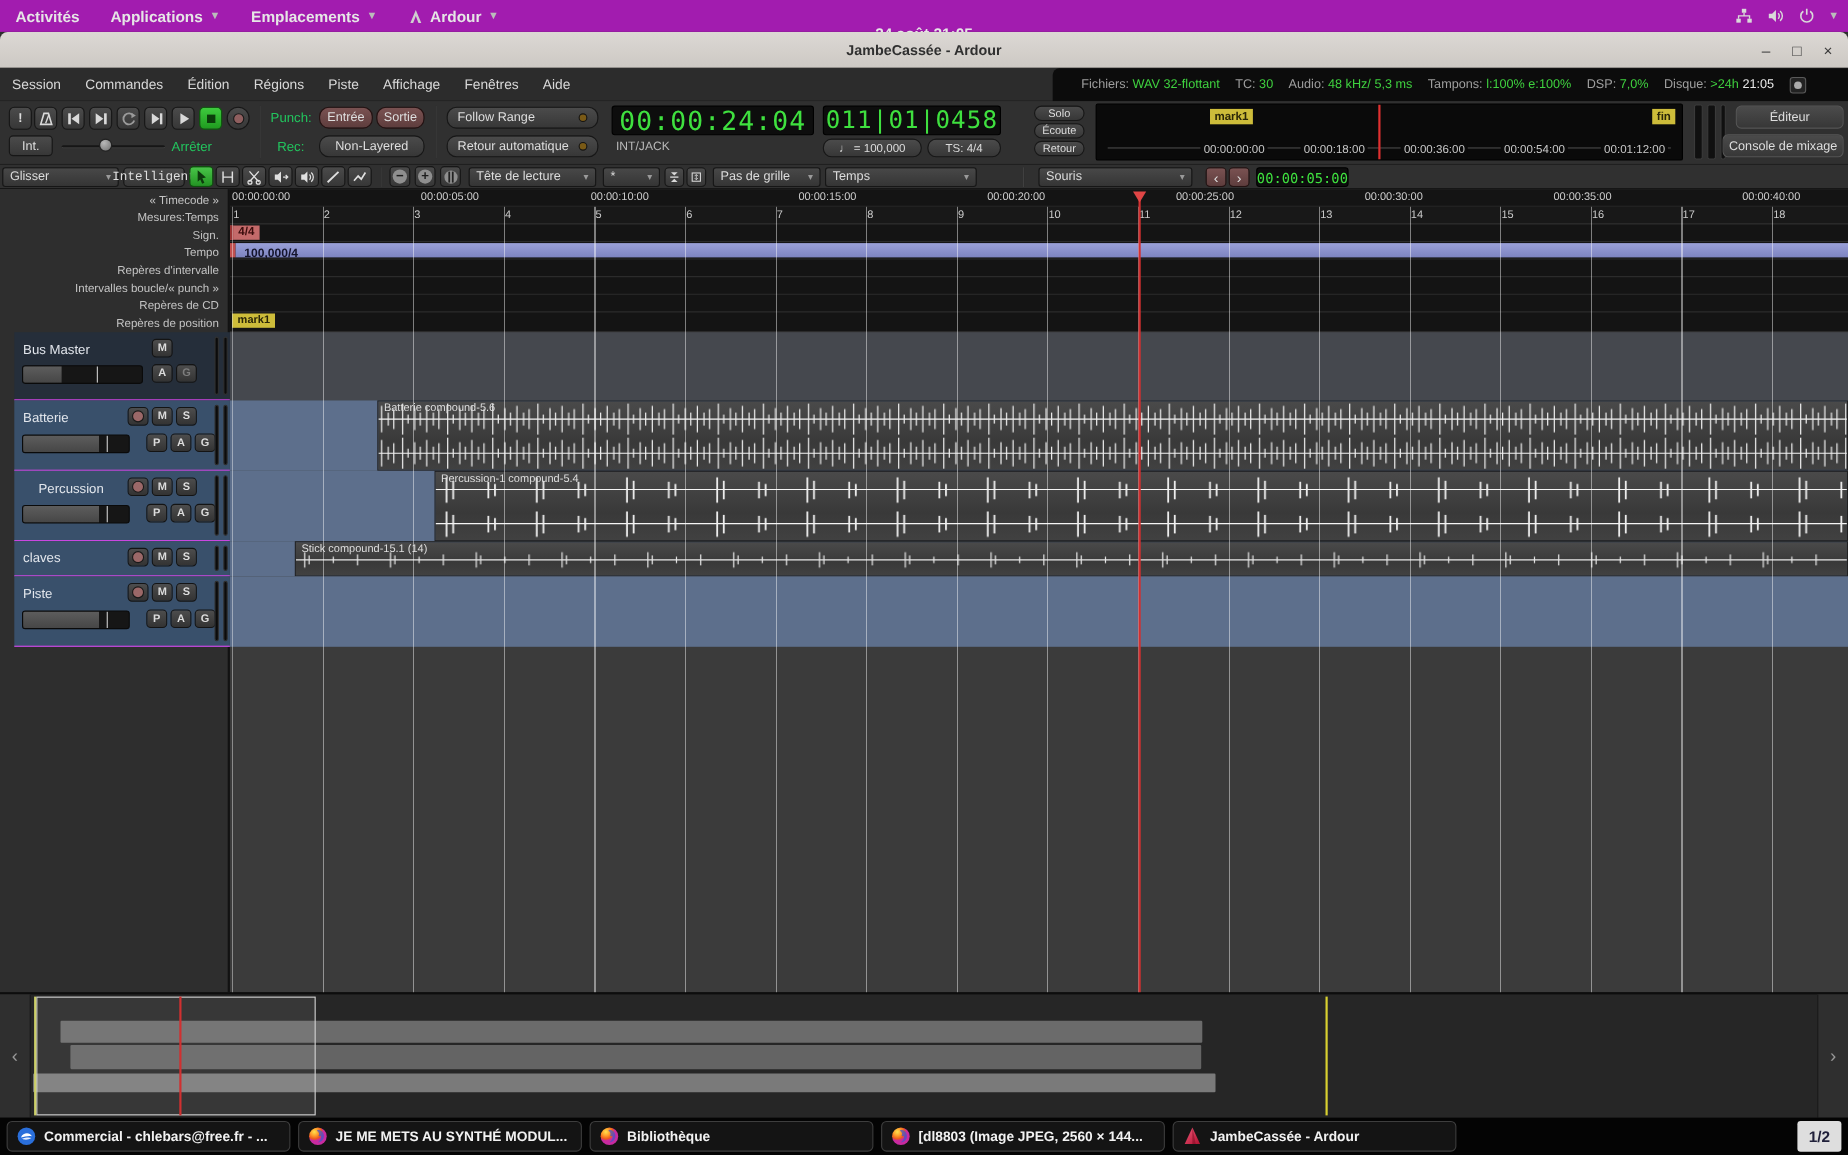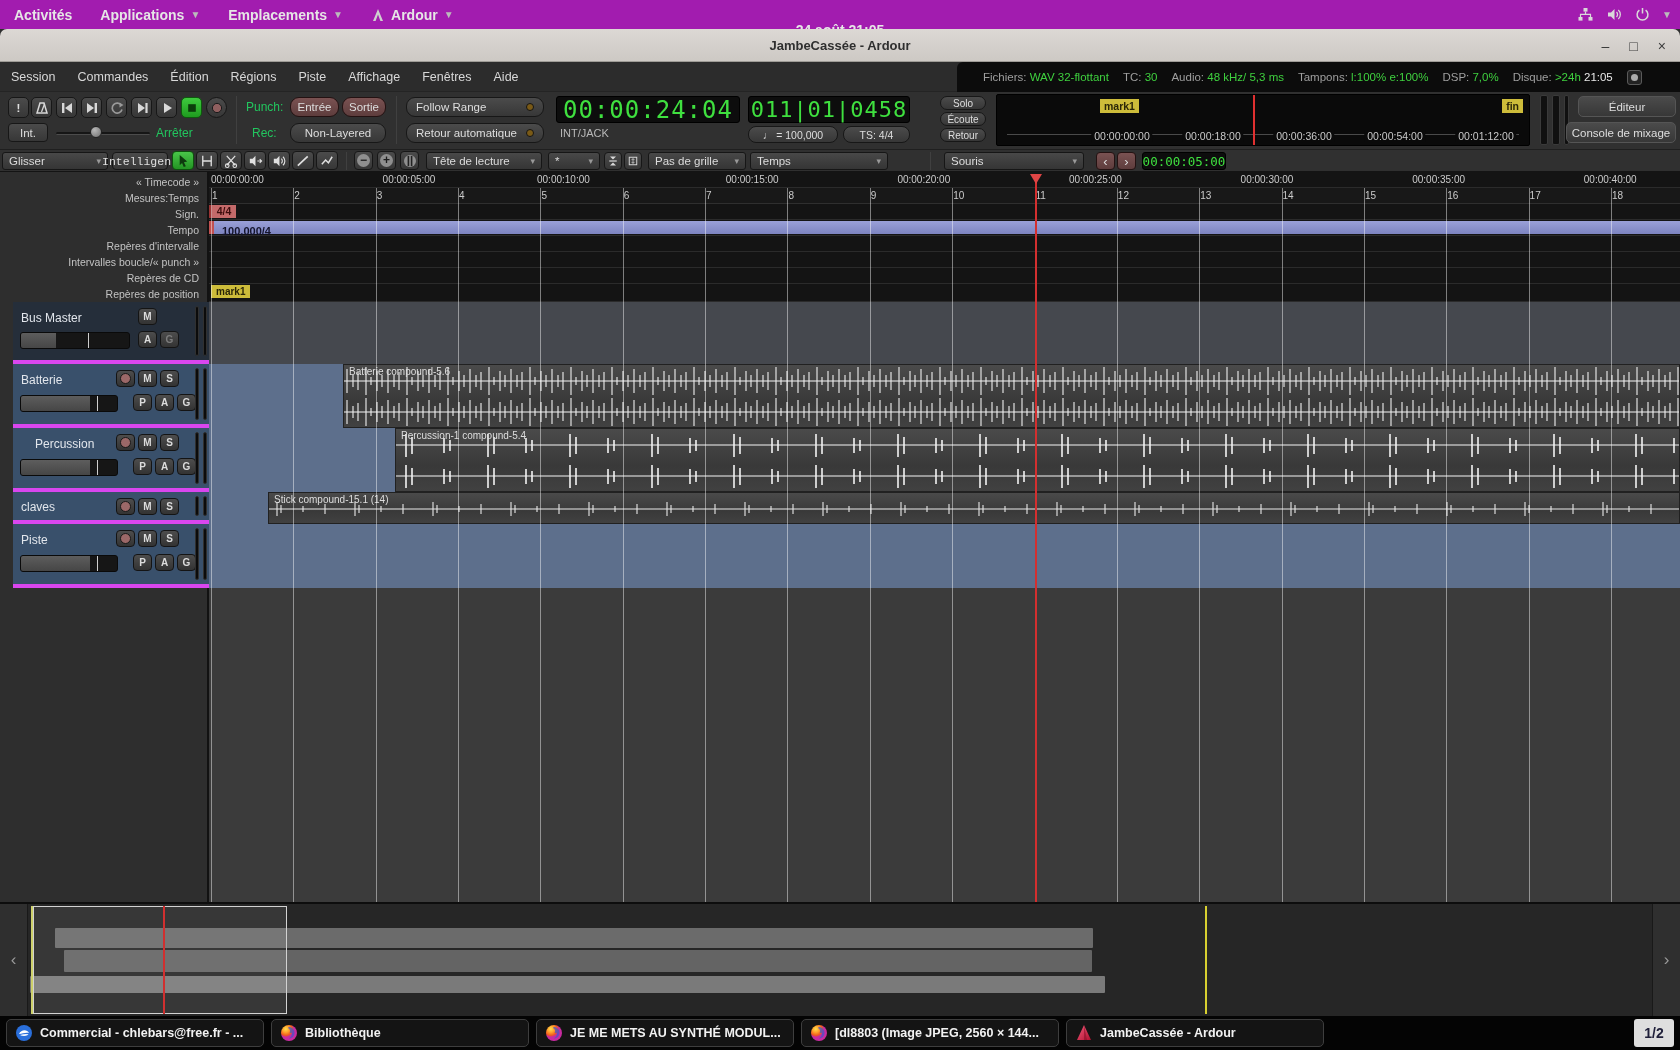--- a/index.html
+++ b/index.html
@@ -99,21 +99,21 @@
   .region { position:absolute; top:0; bottom:0; right:0; z-index:2;
     background:linear-gradient(#4a4a4a,#393939 60%,#414141); border:1px solid #212121; }
   .regname { position:absolute; left:5px; top:1px; color:#dedede; font-size:10px; z-index:6; white-space:nowrap; }
   .wavelane { position:absolute; left:0; right:0; }
   .wavelane svg { display:block; width:100%; height:100%; }
   .playhead { position:absolute; z-index:20; width:2px; background:#d32f2f; }
   .ph-tri { position:absolute; z-index:21; width:0; height:0; border-left:6px solid transparent;
     border-right:6px solid transparent; border-top:10px solid #e04545; }
 
   
-  .thead { position:absolute; left:13px; width:196px; border-bottom:4px solid #d946ef; }
+  .thead { position:absolute; left:13px; width:196px; border-bottom:1px solid #d946ef; }
   .thead .tname { position:absolute; left:8px; color:#e2e6ec; font-size:12px; }
   .hb { position:absolute; width:19px; height:17px; background:linear-gradient(#4d4d4d,#333);
     border:1px solid #141414; border-radius:4px; color:#dcdcdc; font-size:10px; font-weight:bold;
     display:flex; align-items:center; justify-content:center; }
   .hb.dim { color:#7d7d7d; }
   .hb .rdot { width:11px; height:11px; border-radius:50%; background:#9b6868; border:1px solid #191919; }
   .fader { position:absolute; left:7px; width:110px; height:17px; background:#161616;
     border:1px solid #0a0a0a; border-radius:3px; overflow:hidden; }
   .fader .fill { position:absolute; left:0; top:0; bottom:0; background:linear-gradient(#5d5d5d,#464646); }
   .fader .mark { position:absolute; top:0; bottom:0; width:1px; background:#cfcfcf; }
@@ -664,36 +664,36 @@
                 <radialGradient id="fx" cx="30%" cy="25%">
                   <stop offset="0%" stop-color="#ffe14d"></stop>
                   <stop offset="45%" stop-color="#ff9c2a"></stop>
                   <stop offset="80%" stop-color="#ef5a1e"></stop>
                   <stop offset="100%" stop-color="#c82aa0"></stop>
                 </radialGradient>
               </defs>
               <circle cx="9" cy="9" r="8" fill="url(#fx)"></circle>
               <path d="M9 3 C12 3,14.5 5.5,14.5 9 C14.5 12,12 14.5,9 14.5 C11 13,12.3 11,11.8 8.5 C11 9.2,10 9.2,9.6 8.6 C10.6 7.4,10.2 5,8 4 C8.3 3.5,8.6 3.1,9 3 Z" fill="#4456c8" opacity="0.75"></path>
             </svg></span>
-          <span>Bibliothèque</span>
+          <span>JE ME METS AU SYNTHÉ MODUL...</span>
         </div>
         <div class="taskbtn">
           <span class="ticon"><svg width="18" height="18" viewBox="0 0 18 18">
               <defs>
                 <radialGradient id="fx" cx="30%" cy="25%">
                   <stop offset="0%" stop-color="#ffe14d"></stop>
                   <stop offset="45%" stop-color="#ff9c2a"></stop>
                   <stop offset="80%" stop-color="#ef5a1e"></stop>
                   <stop offset="100%" stop-color="#c82aa0"></stop>
                 </radialGradient>
               </defs>
               <circle cx="9" cy="9" r="8" fill="url(#fx)"></circle>
               <path d="M9 3 C12 3,14.5 5.5,14.5 9 C14.5 12,12 14.5,9 14.5 C11 13,12.3 11,11.8 8.5 C11 9.2,10 9.2,9.6 8.6 C10.6 7.4,10.2 5,8 4 C8.3 3.5,8.6 3.1,9 3 Z" fill="#4456c8" opacity="0.75"></path>
             </svg></span>
-          <span>JE ME METS AU SYNTHÉ MODUL...</span>
+          <span>Bibliothèque</span>
         </div>
         <div class="taskbtn">
           <span class="ticon"><svg width="18" height="18" viewBox="0 0 18 18">
               <defs>
                 <radialGradient id="fx" cx="30%" cy="25%">
                   <stop offset="0%" stop-color="#ffe14d"></stop>
                   <stop offset="45%" stop-color="#ff9c2a"></stop>
                   <stop offset="80%" stop-color="#ef5a1e"></stop>
                   <stop offset="100%" stop-color="#c82aa0"></stop>
                 </radialGradient>

